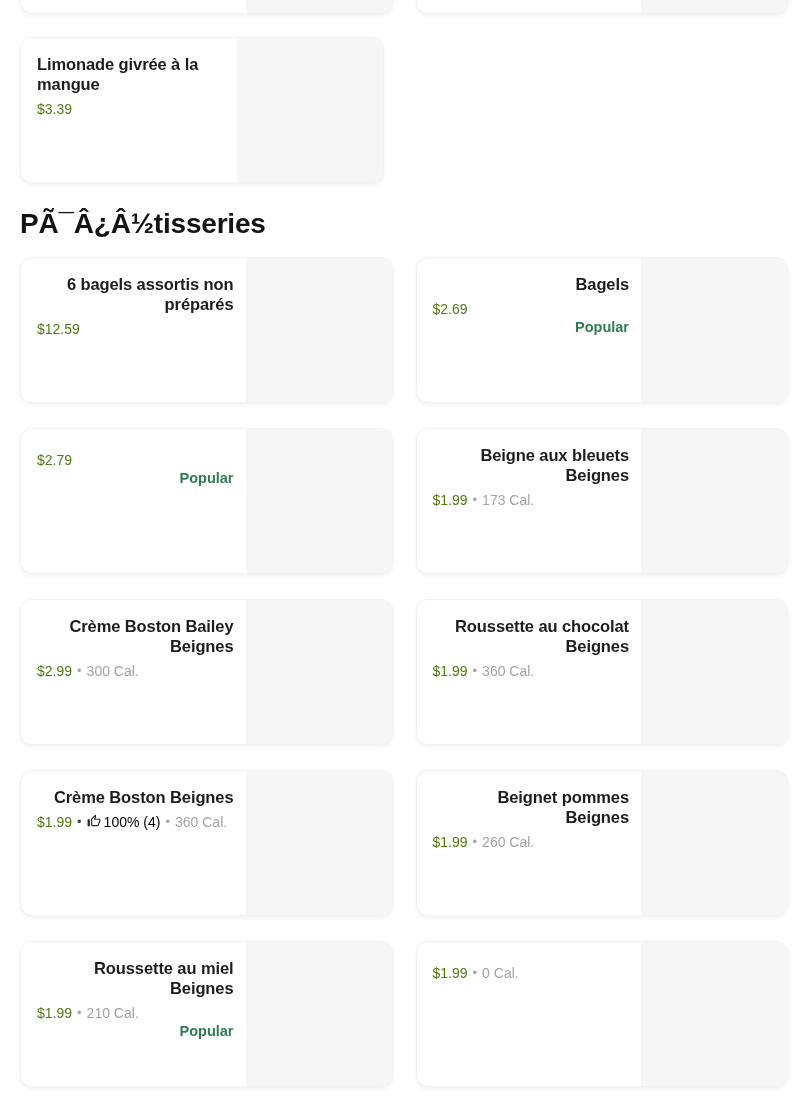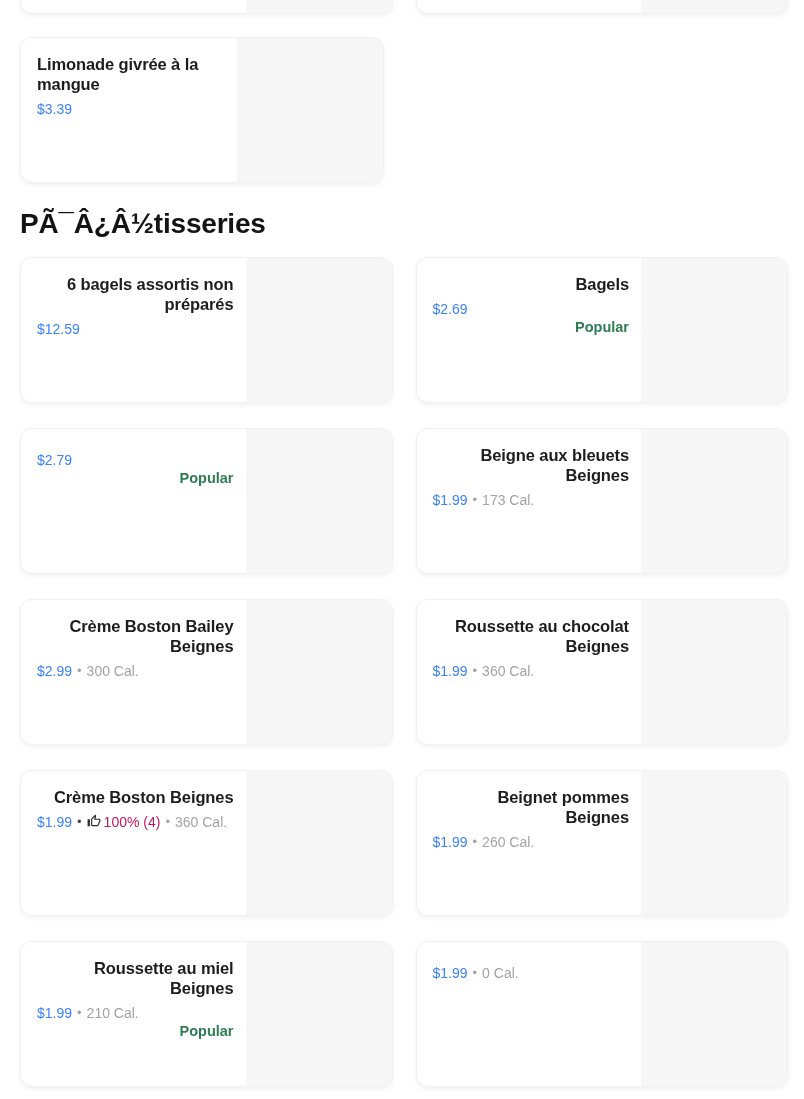--- a/index.html
+++ b/index.html
@@ -50,26 +50,26 @@
   .card-meta {
     margin-top: 6px;
     font-size: 14px;
     line-height: 18px;
     color: #444444;
     display: flex;
     align-items: center;
     flex-wrap: wrap;
     white-space: nowrap;
   }
-  .meta-price { color: #3b82f6; }
+  .meta-price { color: #4d7c0f; }
   .meta-sep { margin: 0 5px; font-size: 13px; }
   .sep-dark { color: #444444; }
   .sep-gray { color: #a3a3a3; }
   .meta-rating {
-    color: #be185d;
+    color: #000000;
     display: inline-flex;
     align-items: center;
   }
   .meta-rating svg { margin-right: 3px; position: relative; top: -1px; }
   .meta-cal { color: #a3a3a3; }
   .popular-badge {
     font-size: 14.5px;
     line-height: 18px;
     font-weight: 600;
     color: var(--popular-color, #2e7d55);

